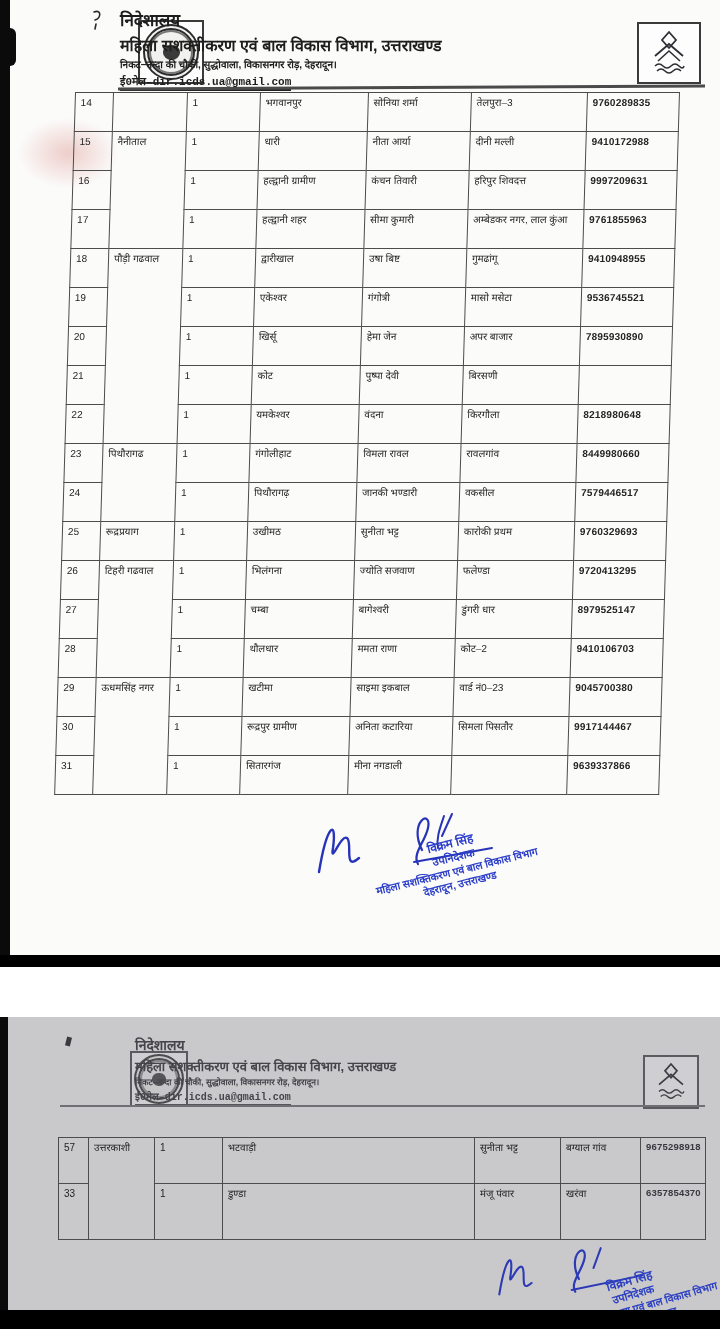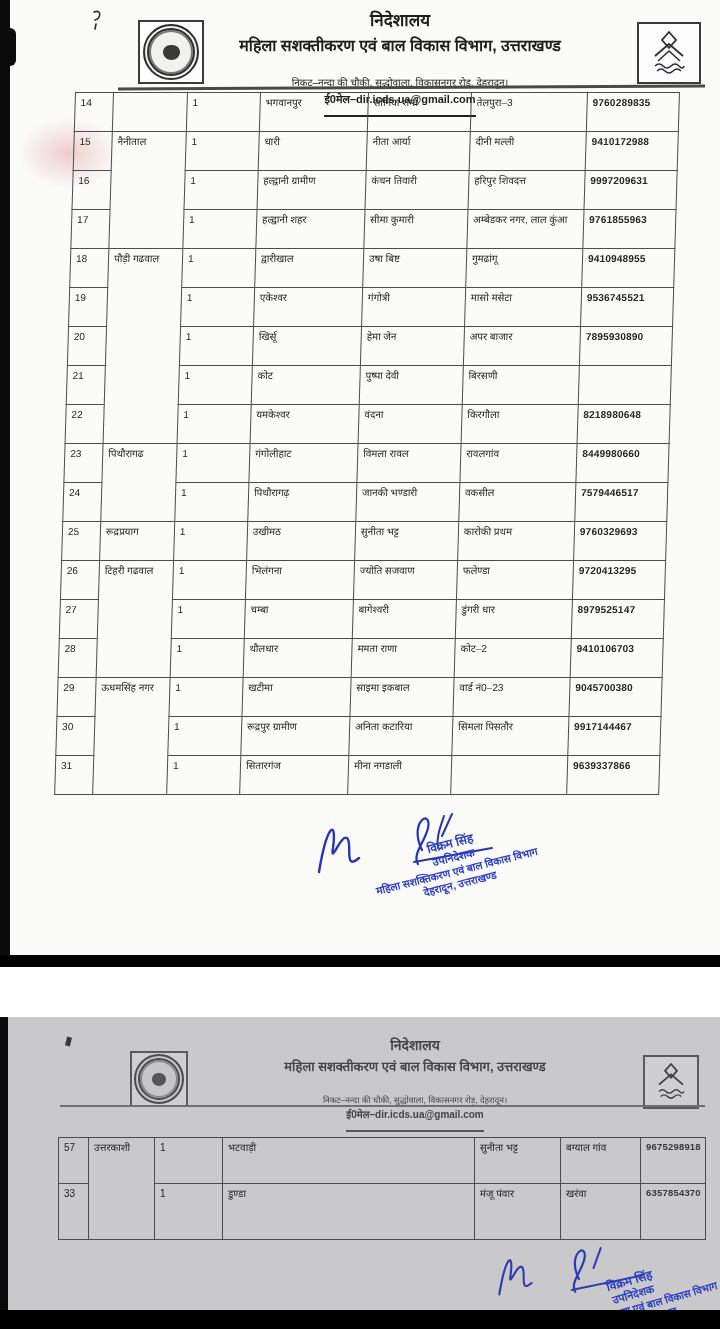--- a/index.html
+++ b/index.html
@@ -5,26 +5,26 @@
   html,body{margin:0;padding:0;}
   body{
     width:720px;height:1329px;position:relative;background:#000;
     font-family:"Liberation Sans","DejaVu Sans",sans-serif;overflow:hidden;
   }
   
   .page1{position:absolute;left:0;top:0;width:720px;height:955px;background:#fbfbfa;overflow:hidden;}
   .edge-strip{position:absolute;background:#0b0b0b;}
   .smudge{position:absolute;border-radius:50%;
     background:radial-gradient(closest-side,rgba(226,168,162,.55),rgba(226,168,162,0));}
-  .letterhead{position:absolute;text-align:center;color:#1d1d1d;}
+  .letterhead{position:absolute;text-align:left;color:#1d1d1d;}
   .lh-title{font-size:17px;font-weight:bold;}
   .lh-dept{font-size:16px;font-weight:bold;margin-top:3px;}
-  .lh-addr{font-size:10px;font-weight:normal;margin-top:19px;}
+  .lh-addr{font-size:10px;font-weight:bold;margin-top:1px;}
   .lh-email{font-size:11px;font-weight:bold;margin-top:2px;}
-  .lh-email span{border-bottom:2px solid #222;padding-bottom:10px;}
+  .lh-email span{border-bottom:2px solid #222;padding-bottom:1px;font-family:Liberation Mono, monospace;}
   .rule{position:absolute;background:#4a4a4a;height:3px;}
   
   .seal-box{position:absolute;border:2px solid #3a3a3a;background:#fdfdfd;
     display:flex;align-items:center;justify-content:center;}
   .seal-circle{border-radius:50%;border:6px double #2c2c2c;background:#f1f1ef;
     display:flex;align-items:center;justify-content:center;box-shadow:inset 0 0 0 2px #777;}
   .seal-core{background:#3a3a3a;border-radius:45% 45% 50% 50%;}
   
   .tbl-wrap1{position:absolute;left:75px;top:92px;transform:skewX(-1.7deg);transform-origin:0 0;}
   table.doc{border-collapse:collapse;table-layout:fixed;}

